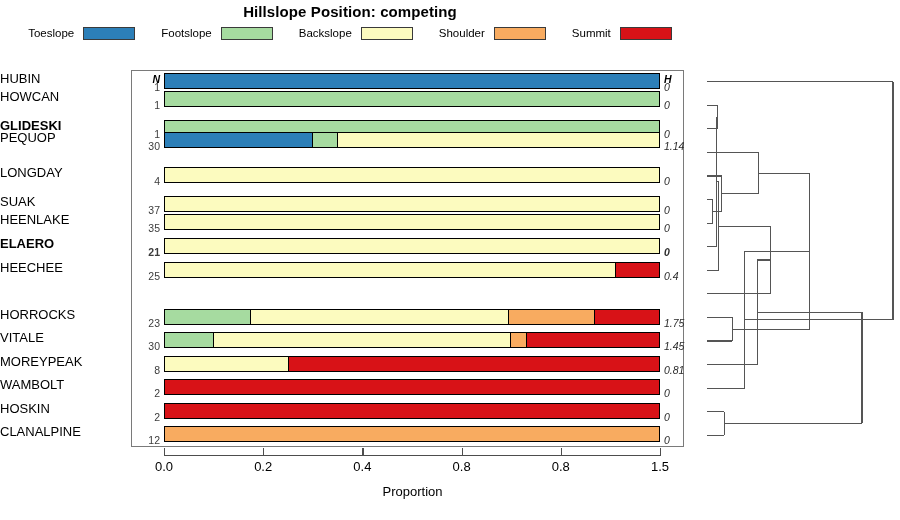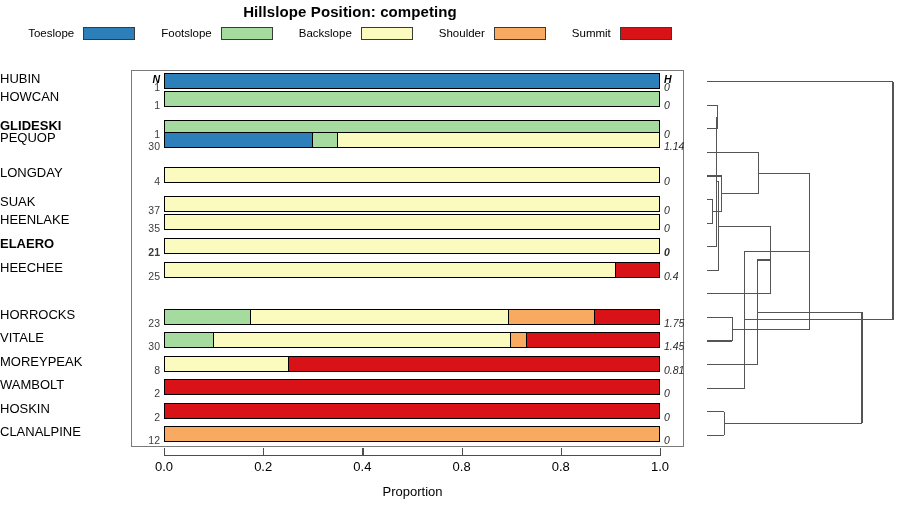--- a/index.html
+++ b/index.html
@@ -385,21 +385,21 @@
       <div class="xticklabel" style="left: 164px;">0.0</div>
       <div class="xtick" style="left: 263.2px;"></div>
       <div class="xticklabel" style="left: 263.2px;">0.2</div>
       <div class="xtick" style="left: 362.4px;"></div>
       <div class="xticklabel" style="left: 362.4px;">0.4</div>
       <div class="xtick" style="left: 461.6px;"></div>
       <div class="xticklabel" style="left: 461.6px;">0.8</div>
       <div class="xtick" style="left: 560.8px;"></div>
       <div class="xticklabel" style="left: 560.8px;">0.8</div>
       <div class="xtick" style="left: 660px;"></div>
-      <div class="xticklabel" style="left: 660px;">1.0</div>
+      <div class="xticklabel" style="left: 660px;">1.5</div>
     </div>
   <div class="xlab">Proportion</div>
 
   <div class="dendro" id="dendro">
       <svg width="203" height="395">
         <line x1="10" y1="43.34375" x2="20.65625" y2="43.34375" stroke="#555555" stroke-width="1.1" shape-rendering="crispEdges"></line>
         <line x1="10" y1="66.90625" x2="20.65625" y2="66.90625" stroke="#555555" stroke-width="1.1" shape-rendering="crispEdges"></line>
         <line x1="20.65625" y1="43.34375" x2="20.65625" y2="66.90625" stroke="#555555" stroke-width="1.1" shape-rendering="crispEdges"></line>
         <line x1="10" y1="137.59375" x2="15.8125" y2="137.59375" stroke="#555555" stroke-width="1.1" shape-rendering="crispEdges"></line>
         <line x1="10" y1="161.15625" x2="15.8125" y2="161.15625" stroke="#555555" stroke-width="1.1" shape-rendering="crispEdges"></line>

